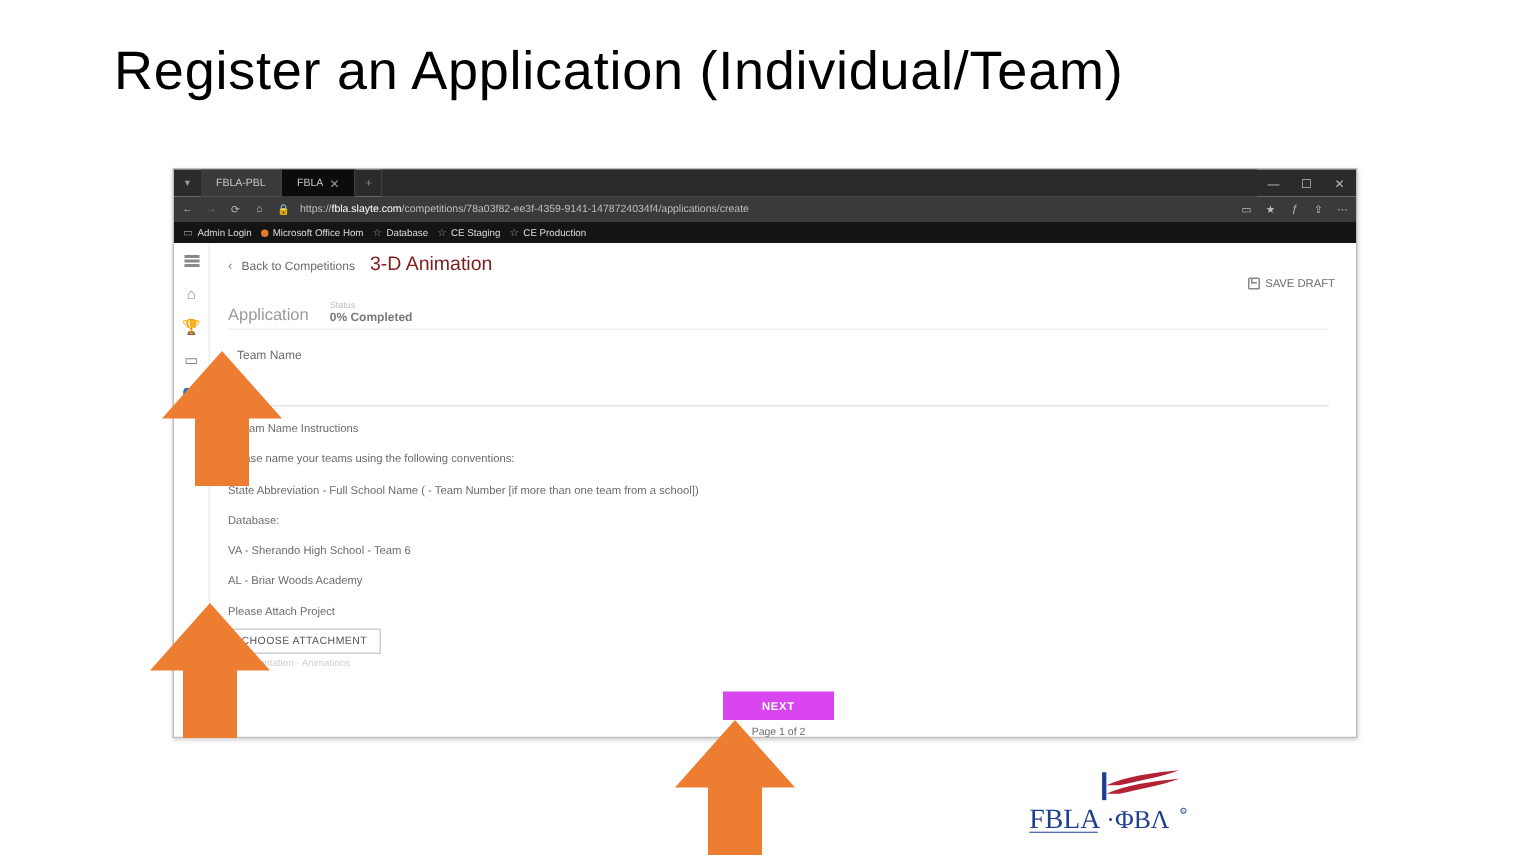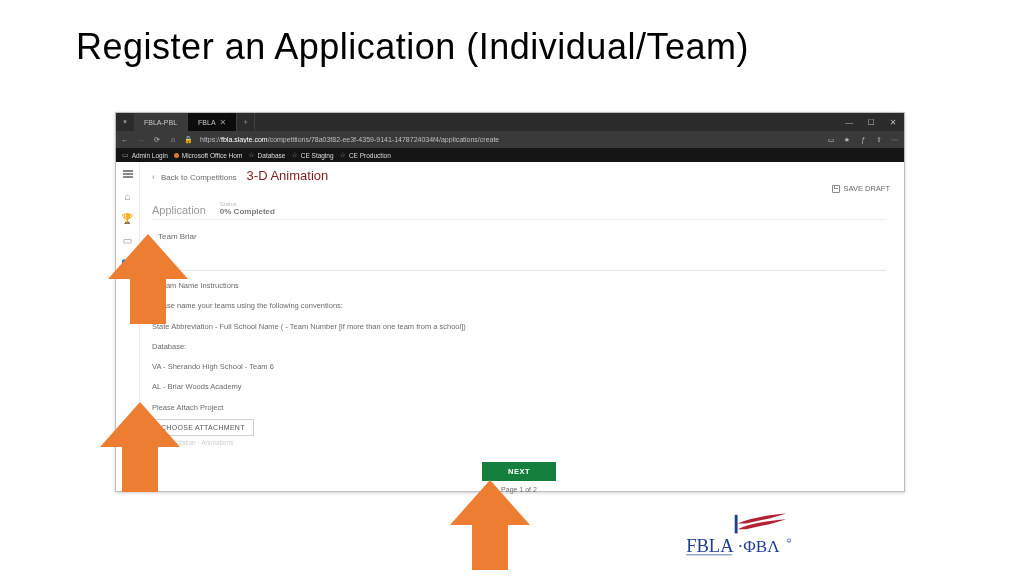--- a/index.html
+++ b/index.html
@@ -47,21 +47,21 @@
   .save .disk{width:8px;height:8px;border:1px solid #888;border-radius:1px;position:relative;}
   .save .disk::after{content:"";position:absolute;top:0;right:1px;width:3px;height:2px;background:#fff;border-left:1px solid #888;border-bottom:1px solid #888;}
   .lbl{font-size:8px;color:#6b6b6b;margin-top:10px;}
   .lbl.first{margin-top:12px;padding-left:6px;}
   .inputline{height:20px;border-bottom:1px solid #e6e6e6;margin-top:10px;}
   .instr{font-size:7.5px;color:#6b6b6b;line-height:1.5;}
   .instr p{margin-top:9px;}
   .choose{display:inline-block;margin-top:6px;padding:4px 8px;border:1px solid #d0d0d0;background:#fff;font-size:7px;color:#555;letter-spacing:.3px;}
   .hint{font-size:6.5px;color:#cfcfcf;margin-top:3px;}
   .nextwrap{text-align:center;margin-top:14px;}
-  .next{display:inline-block;background:#15803d;color:#fff;font-size:7.5px;font-weight:600;letter-spacing:.5px;padding:5px 26px;}
+  .next{display:inline-block;background:#d946ef;color:#fff;font-size:7.5px;font-weight:600;letter-spacing:.5px;padding:5px 26px;}
   .pgof{font-size:7px;color:#6b6b6b;margin-top:5px;}
   
   .arrow{position:absolute;pointer-events:none;}
   .arrow svg{display:block;}
   
   .logo{position:absolute;right:26px;bottom:14px;width:120px;height:50px;}
 </style>
 </head>
 <body>
 <div class="slide">
@@ -152,21 +152,21 @@
           <span>
             <div class="statlbl">Status</div>
             <div class="statval">0% Completed</div>
           </span>
         </div>
         <div class="save">
           <span class="disk"></span>
           <span>SAVE DRAFT</span>
         </div>
 
-        <div class="lbl first">Team Briar</div>
+        <div class="lbl first">Team Name</div>
         <div class="inputline"></div>
 
         <div class="instr">
           <p style="padding-left:6px;">Team Name Instructions</p>
           <p>Please name your teams using the following conventions:</p>
           <p>State Abbreviation - Full School Name ( - Team Number [if more than one team from a school])</p>
           <p>Database:</p>
           <p>VA - Sherando High School - Team 6</p>
           <p>AL - Briar Woods Academy</p>
           <p>Please Attach Project</p>

